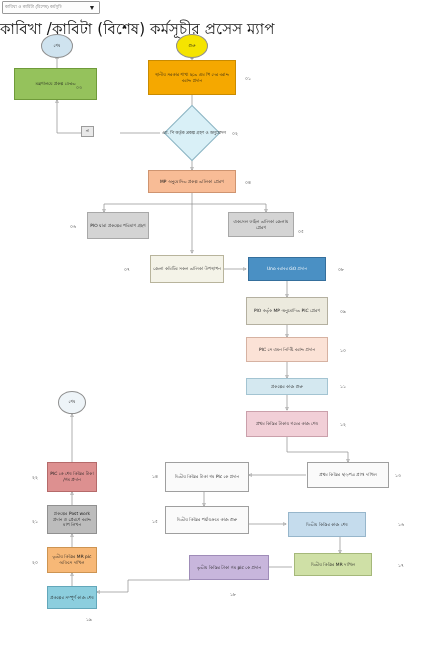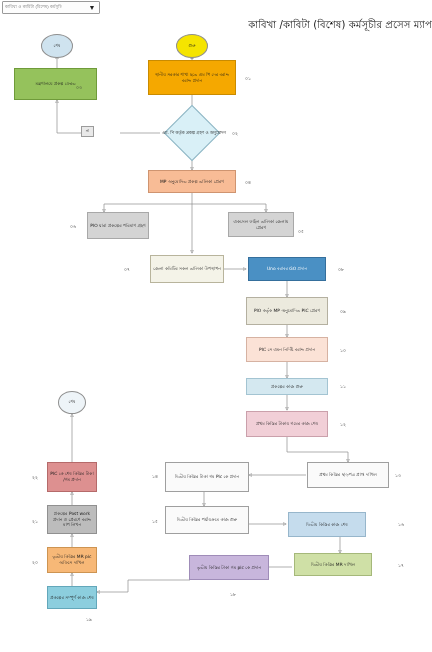--- a/index.html
+++ b/index.html
@@ -20,22 +20,22 @@
     flex:1;font-size:4.2px;color:#4a4a4a;padding-left:2px;
     white-space:nowrap;overflow:hidden;letter-spacing:.1px;opacity:.75;
   }
   .topbar .tb-caret{
     width:12px;text-align:center;font-size:7px;color:#222;line-height:1;
     padding-right:1px;
   }
 
   
   .title{
-    position:absolute;left:0;top:17px;width:432px;text-align:right;
-    font-size:10px;color:#121212;letter-spacing:.1px;
+    position:absolute;left:0;top:17px;width:432px;text-align:left;
+    font-size:15px;color:#121212;letter-spacing:.1px;
     font-family:"DejaVu Sans","Liberation Sans",sans-serif;
   }
 
   
   .node{
     position:absolute;box-sizing:border-box;
     display:flex;align-items:center;justify-content:center;text-align:center;
     font-size:4.4px;line-height:1.32;color:#1b1b1b;
     padding:1px 2px;border:1px solid #9b9b9b;
     font-family:"DejaVu Sans","Liberation Sans",sans-serif;

